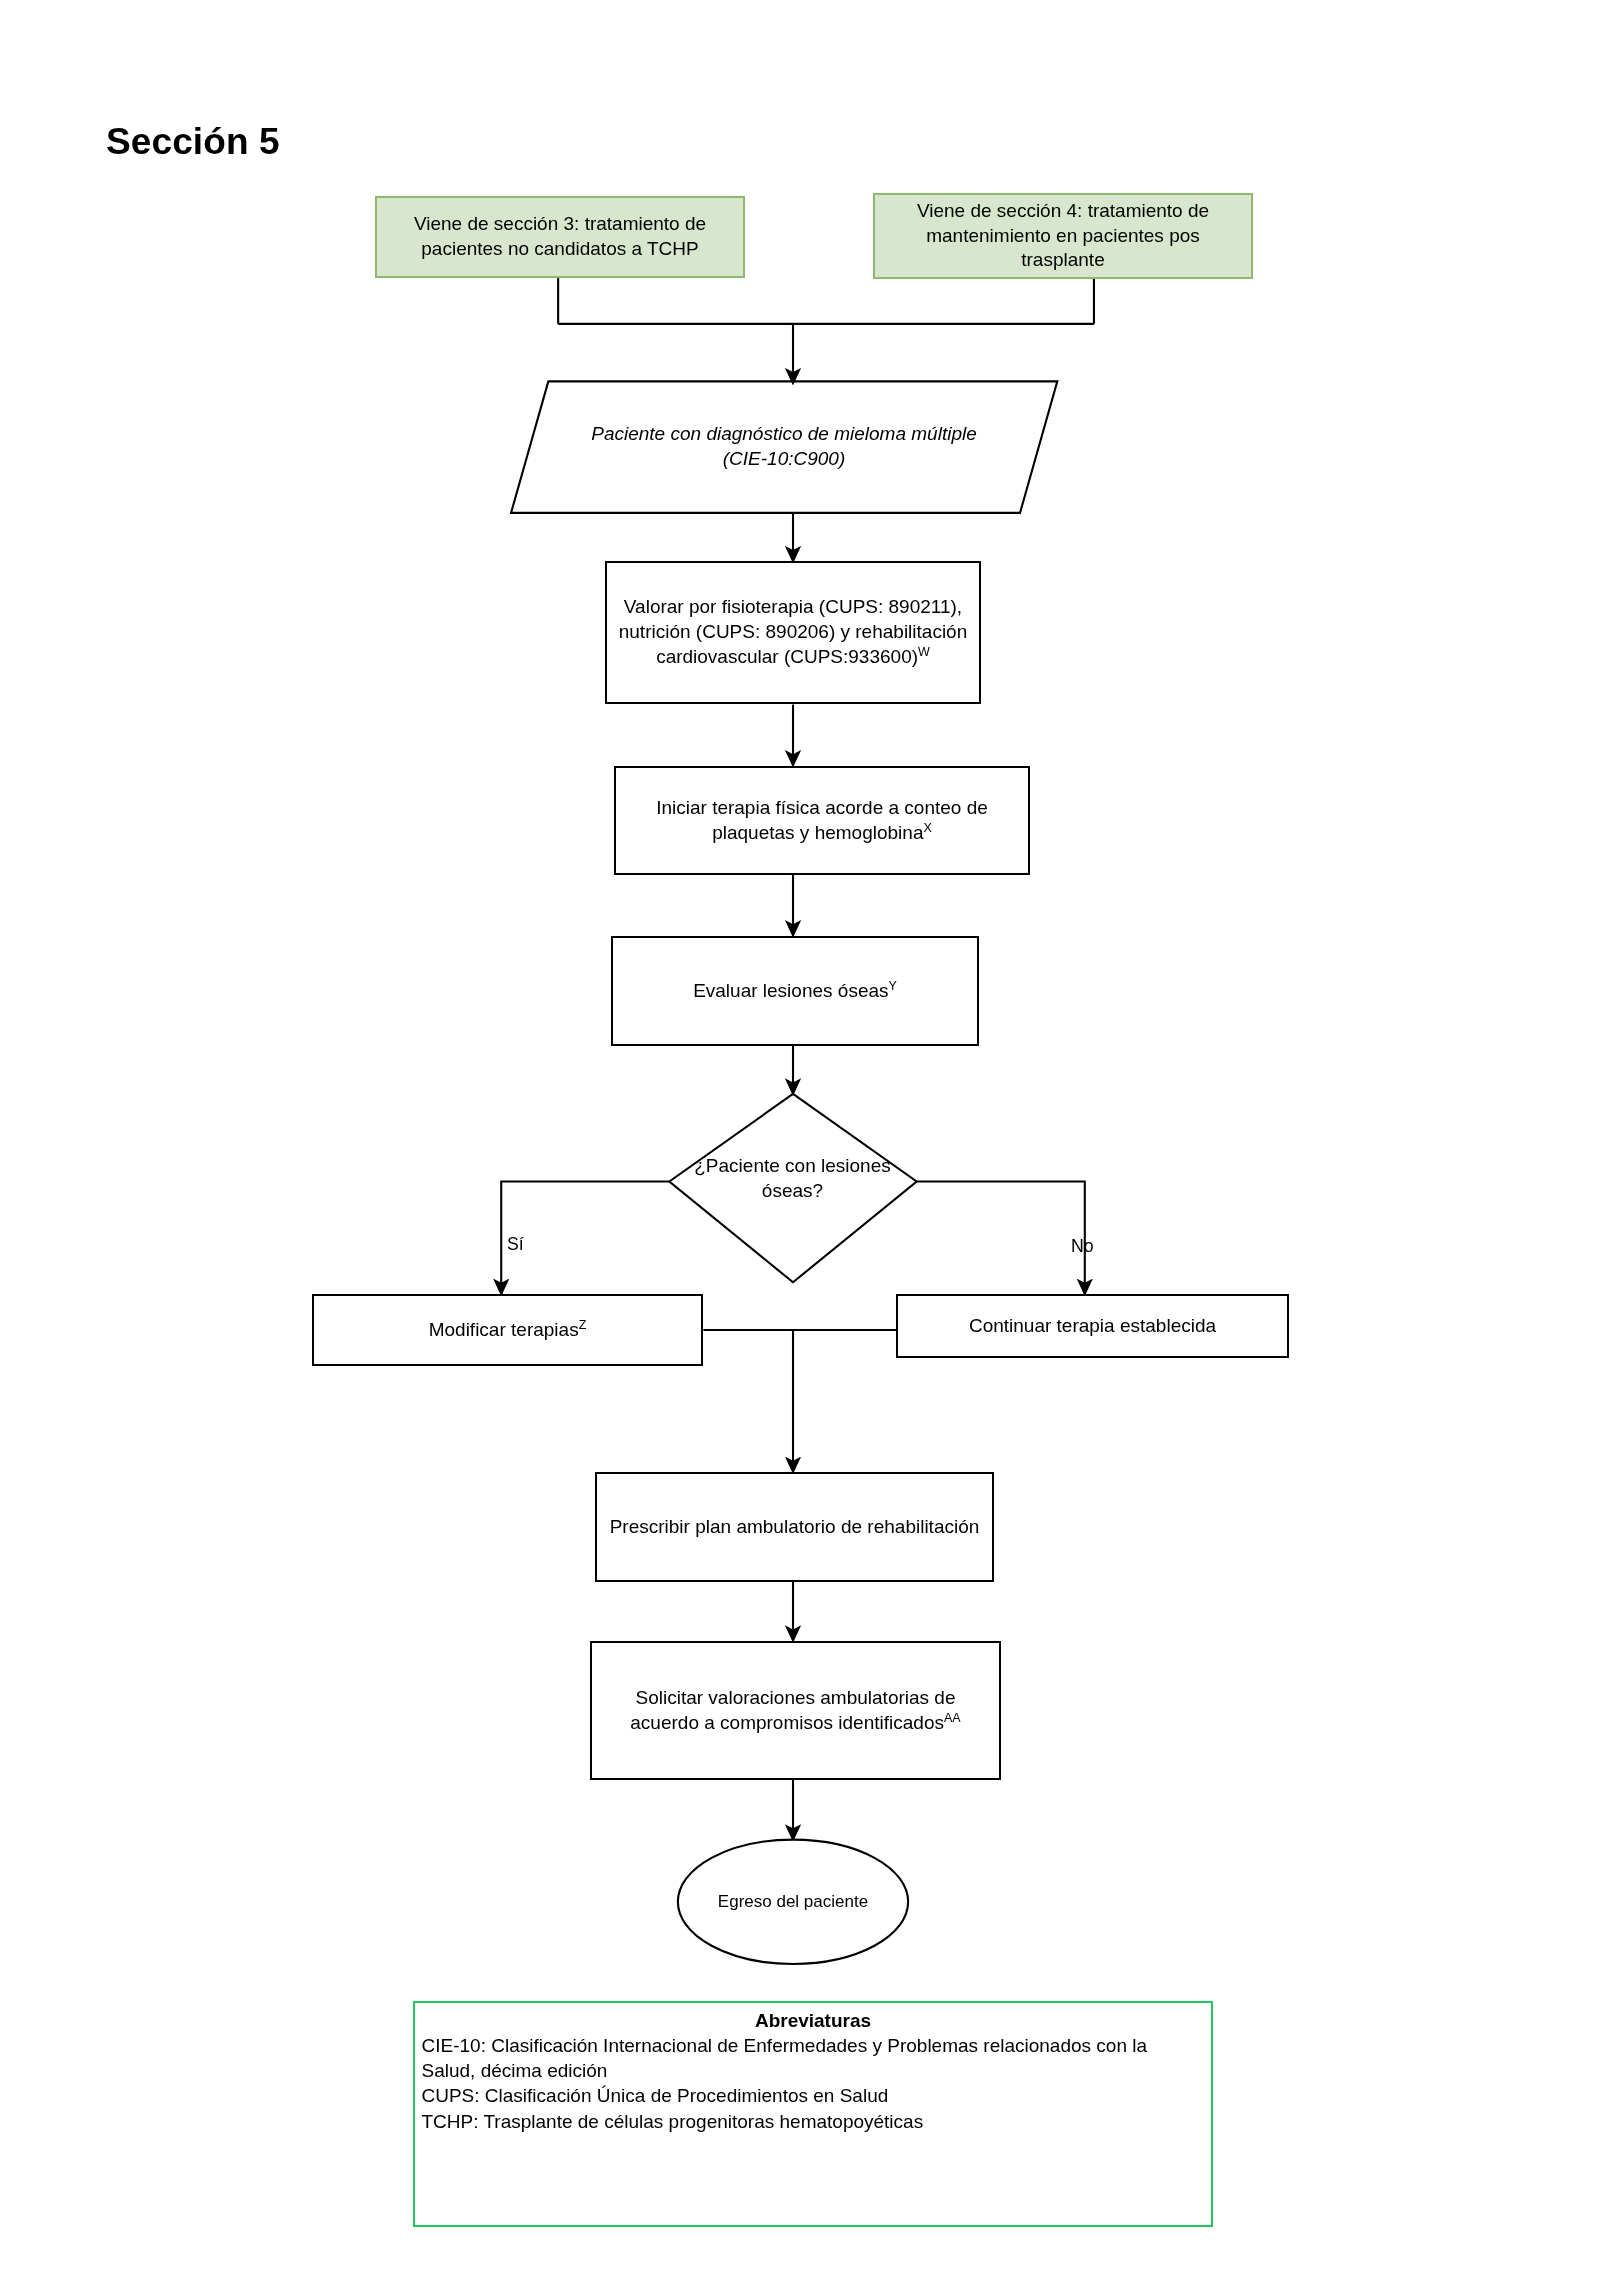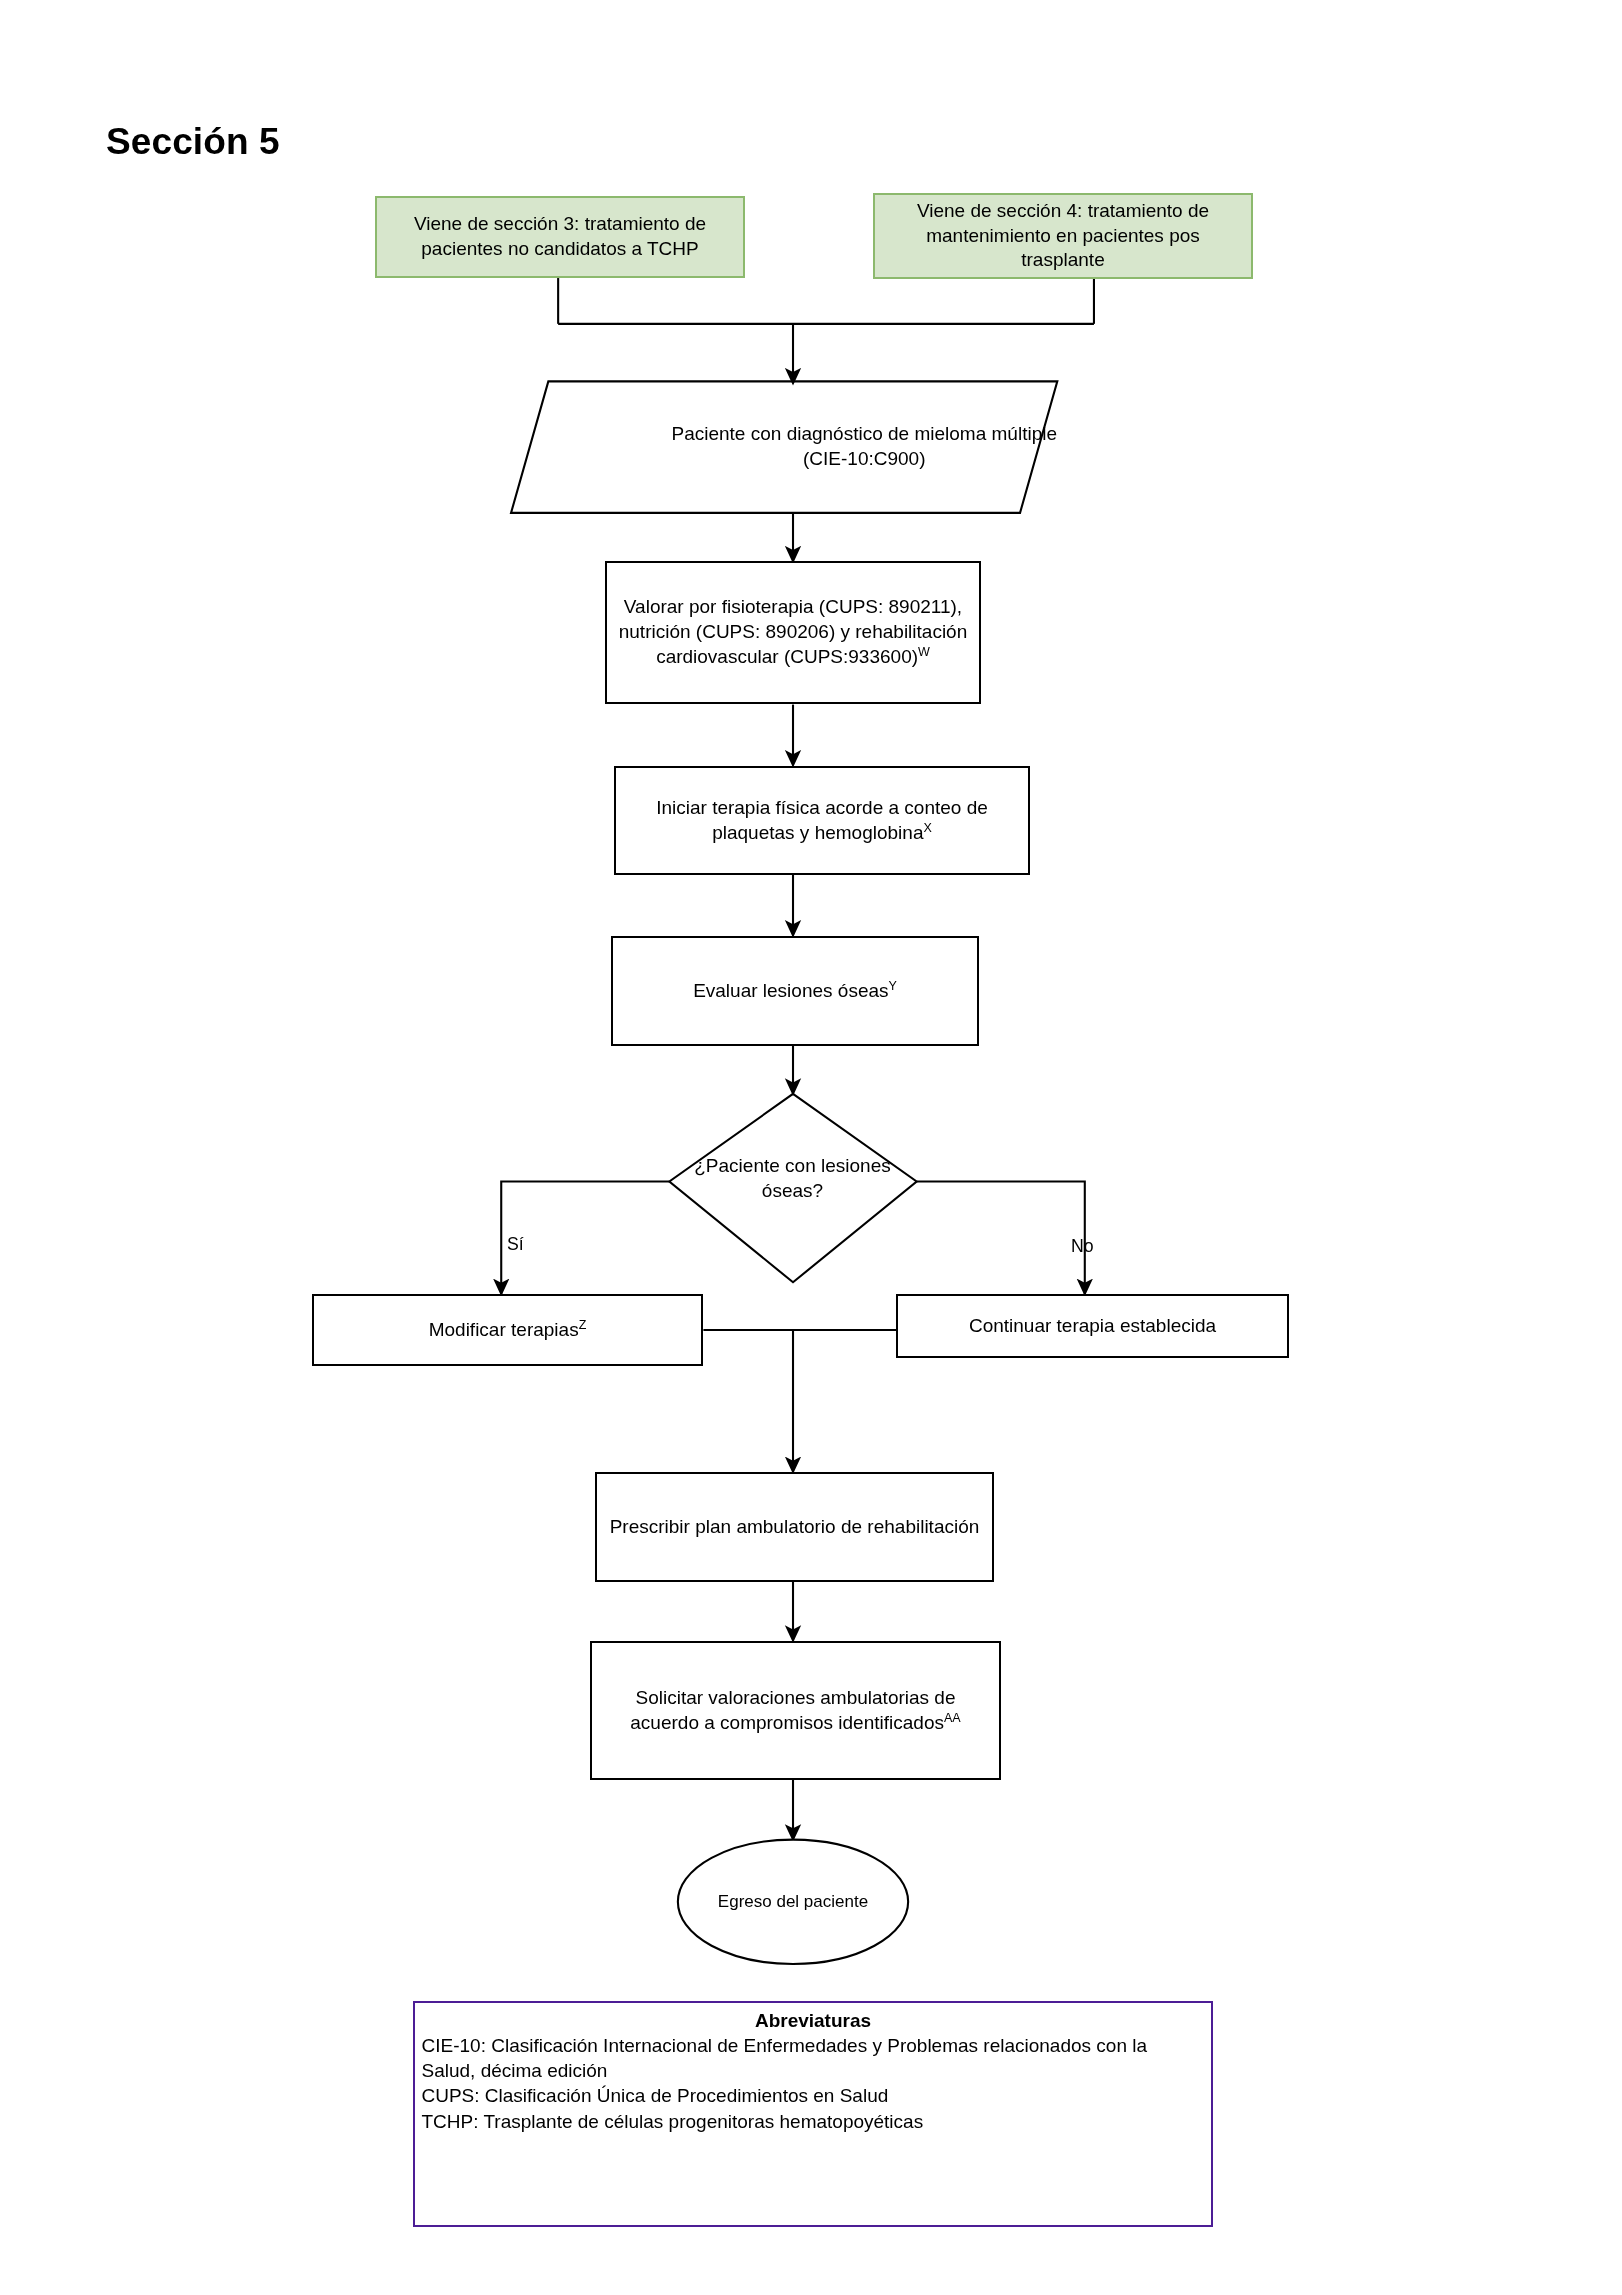--- a/index.html
+++ b/index.html
@@ -60,21 +60,22 @@
   .process-box {
     background: #ffffff;
     border: 2px solid #000000;
     padding: 3.9px 10.5px;
   }
 
   .parallelogram-wrap {
     position: absolute;
     display: flex;
     align-items: center;
-    justify-content: flex-end;
+    justify-content: center;
+    font-style: italic;
   }
   .parallelogram-text {
     position: relative;
     z-index: 2;
     text-align: center;
     font-size: 19px;
     line-height: 1.30;
   }
 
   .diamond-wrap {
@@ -109,21 +110,21 @@
     position: absolute;
     font-size: 17.7px;
     line-height: 1.1;
     margin-top: 28px;
   }
 
   .legend-box {
     position: absolute;
     box-sizing: border-box;
     background: #ffffff;
-    border: 2px solid #4c1d95;
+    border: 2px solid #22c55e;
     padding: 5.2px 6.5px 6.5px 6.5px;
   }
   .legend-title {
     text-align: center;
     font-weight: bold;
     font-size: 19px;
     line-height: 1.32;
   }
   .legend-line {
     text-align: left;

